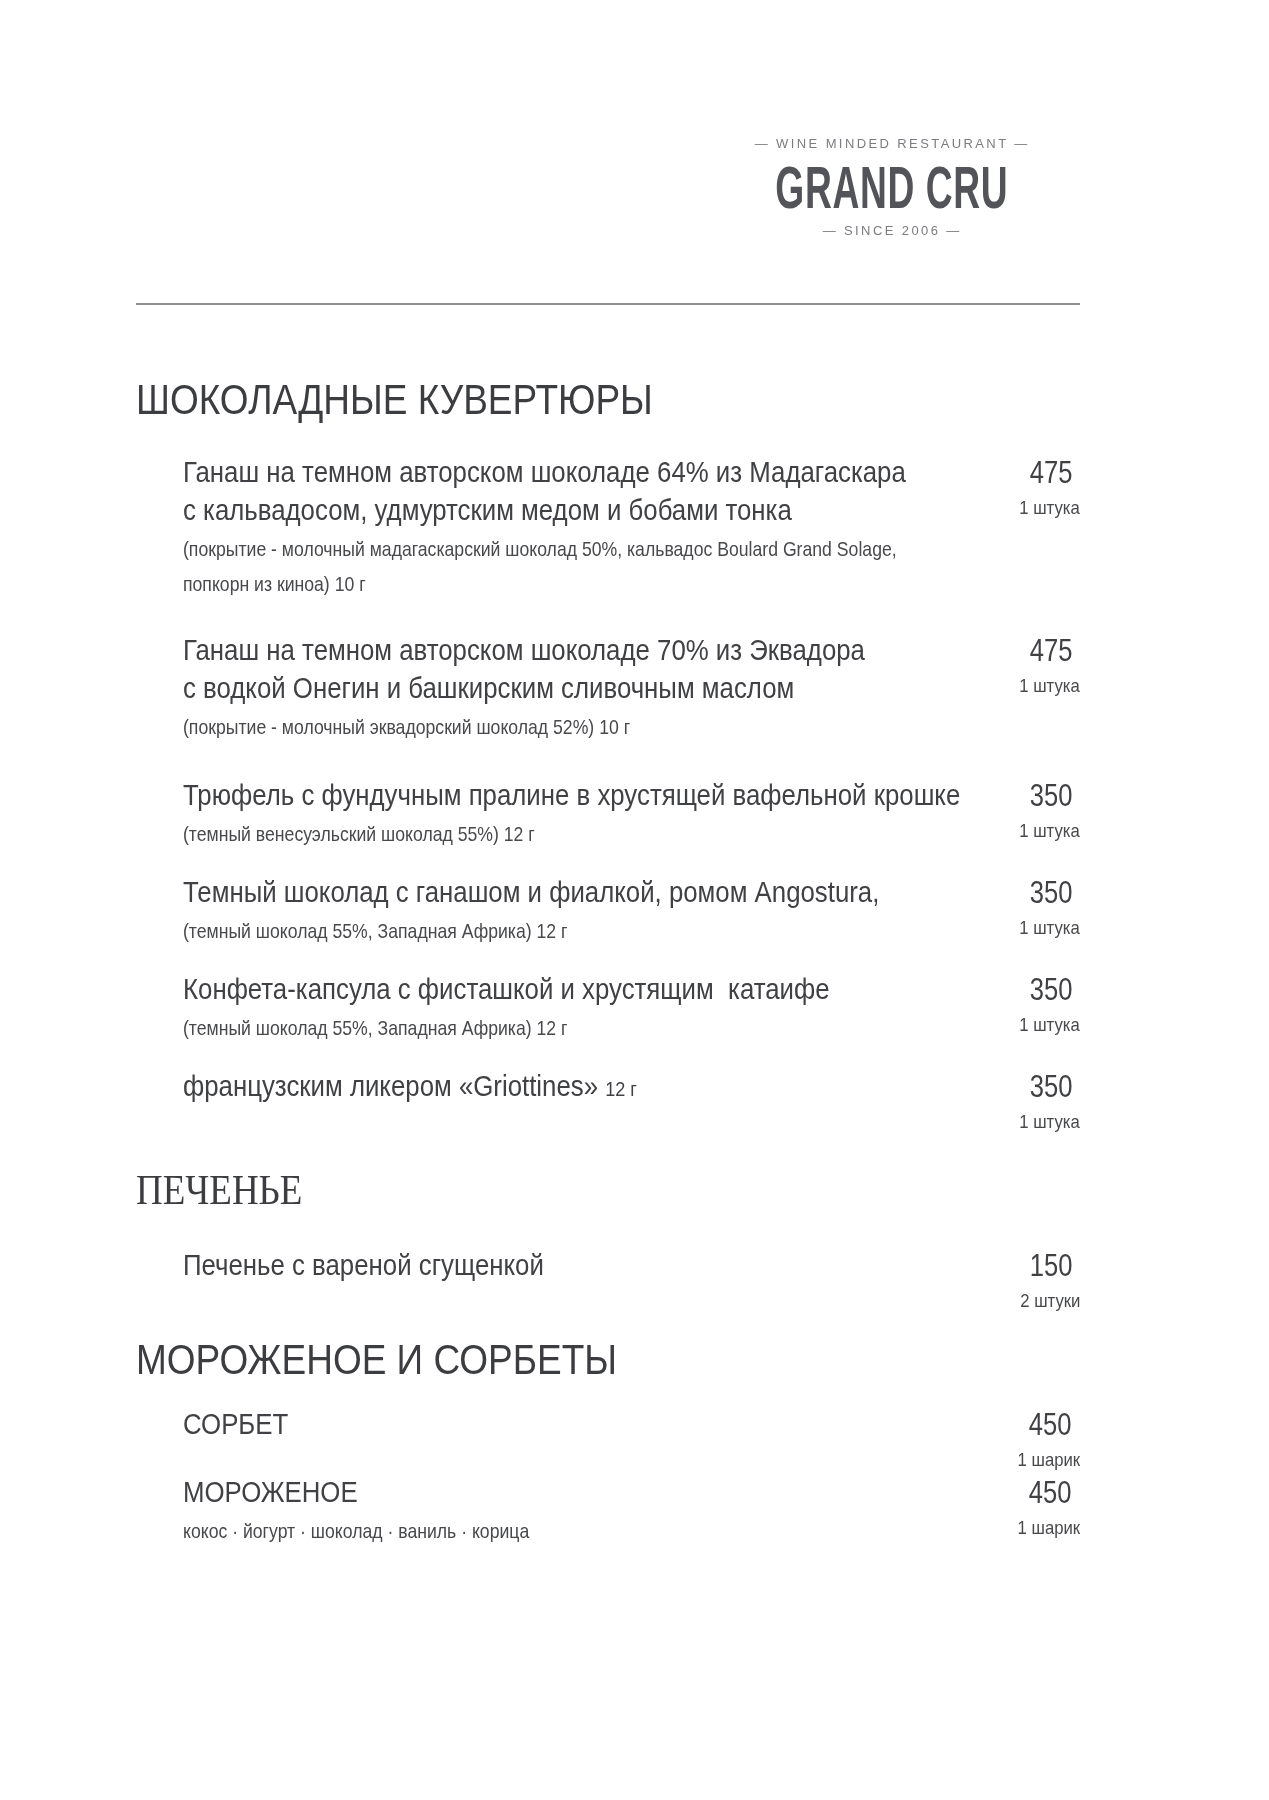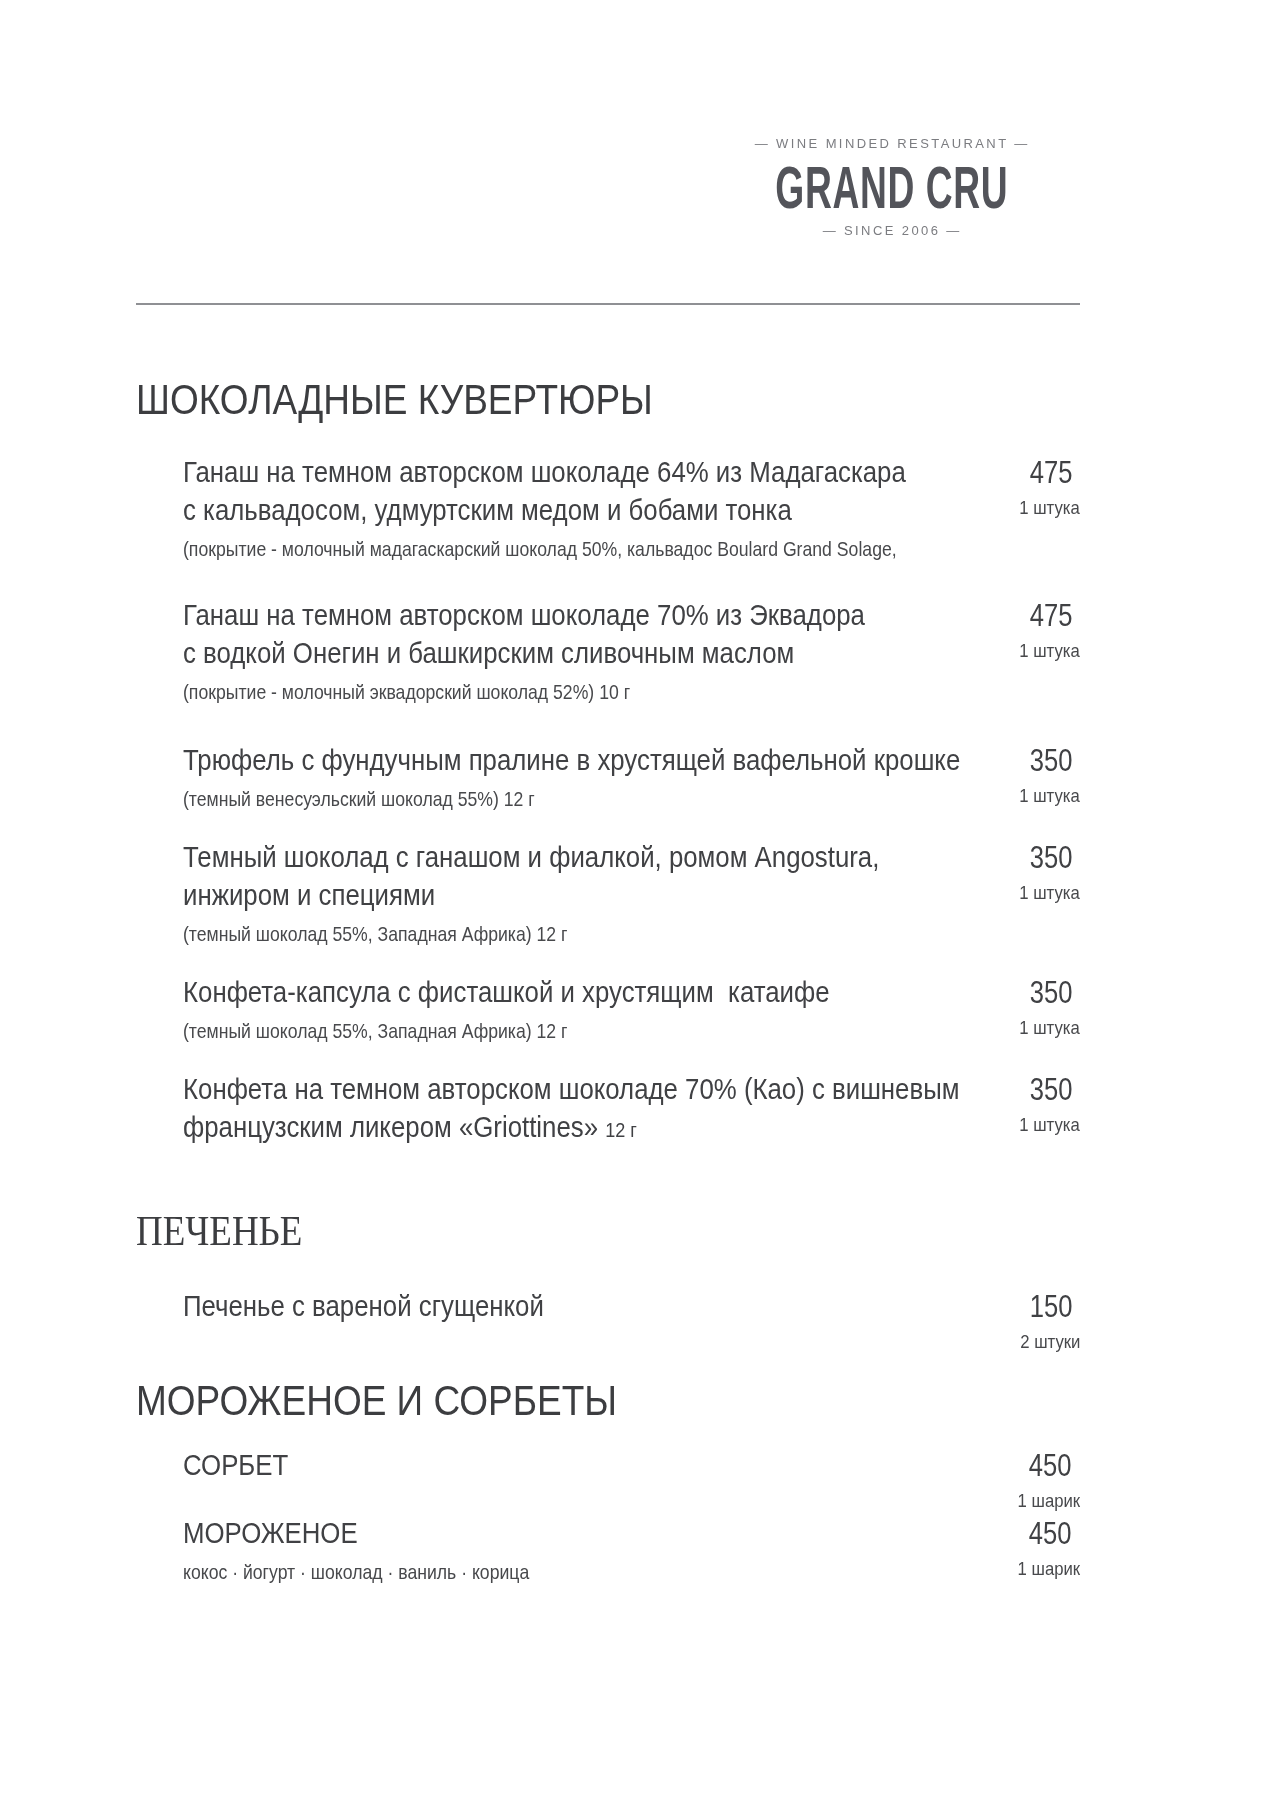--- a/index.html
+++ b/index.html
@@ -69,20 +69,21 @@
     <section>
       <h2 class="section-title st74"><span class="cnd">ШОКОЛАДНЫЕ КУВЕРТЮРЫ</span></h2>
       <div class="items">
 
         <div class="item m34">
           <div class="item-main">
             <div class="tline"><span class="cnd">Ганаш на темном авторском шоколаде 64% из Мадагаскара</span></div>
             <div class="tline"><span class="cnd">с кальвадосом, удмуртским медом и бобами тонка</span></div>
             <div class="details">
               <div class="dline"><span class="cnd">(покрытие - молочный мадагаскарский шоколад 50%, кальвадос Boulard Grand Solage,</span></div>
+              <div class="dline"><span class="cnd">попкорн из киноа) 10 г</span></div>
             </div>
           </div>
           <div class="price-block">
             <div class="price"><span class="cnd-r">475</span></div>
             <div class="unit"><span class="cnd-r">1 штука</span></div>
           </div>
         </div>
 
         <div class="item m30">
           <div class="item-main">
@@ -107,21 +108,20 @@
           </div>
           <div class="price-block">
             <div class="price"><span class="cnd-r">350</span></div>
             <div class="unit"><span class="cnd-r">1 штука</span></div>
           </div>
         </div>
 
         <div class="item m22">
           <div class="item-main">
             <div class="tline"><span class="cnd">Темный шоколад с ганашом и фиалкой, ромом Angostura,</span></div>
-            <div class="tline"><span class="cnd">инжиром и специями</span></div>
             <div class="details">
               <div class="dline"><span class="cnd">(темный шоколад 55%, Западная Африка) 12 г</span></div>
             </div>
           </div>
           <div class="price-block">
             <div class="price"><span class="cnd-r">350</span></div>
             <div class="unit"><span class="cnd-r">1 штука</span></div>
           </div>
         </div>
 
@@ -133,21 +133,20 @@
             </div>
           </div>
           <div class="price-block">
             <div class="price"><span class="cnd-r">350</span></div>
             <div class="unit"><span class="cnd-r">1 штука</span></div>
           </div>
         </div>
 
         <div class="item m22">
           <div class="item-main wide">
-            <div class="tline"><span class="cnd">Конфета на темном авторском шоколаде 70% (Као) с вишневым</span></div>
             <div class="tline"><span class="cnd"><span>французским ликером «Griottines»</span> <span class="sfx">12 г</span></span></div>
           </div>
           <div class="price-block">
             <div class="price"><span class="cnd-r">350</span></div>
             <div class="unit"><span class="cnd-r">1 штука</span></div>
           </div>
         </div>
 
       </div>
     </section>

